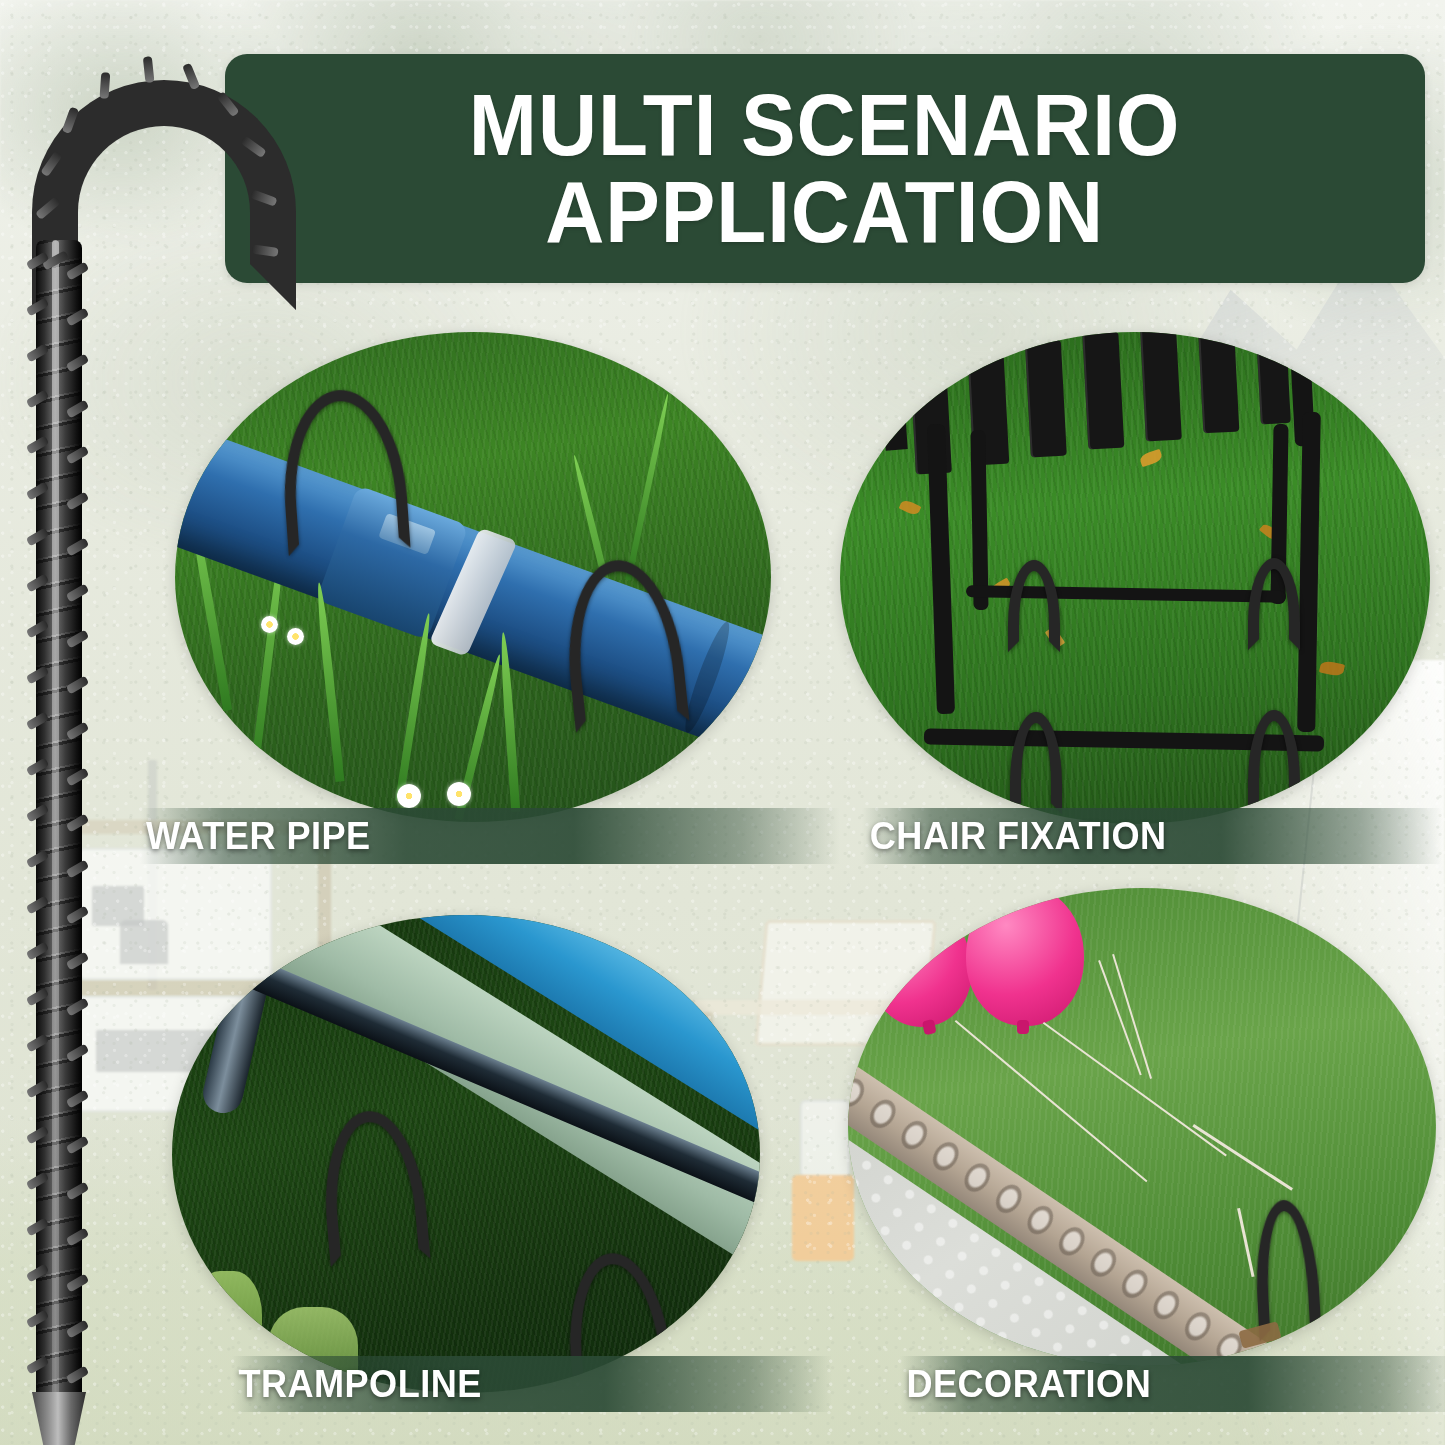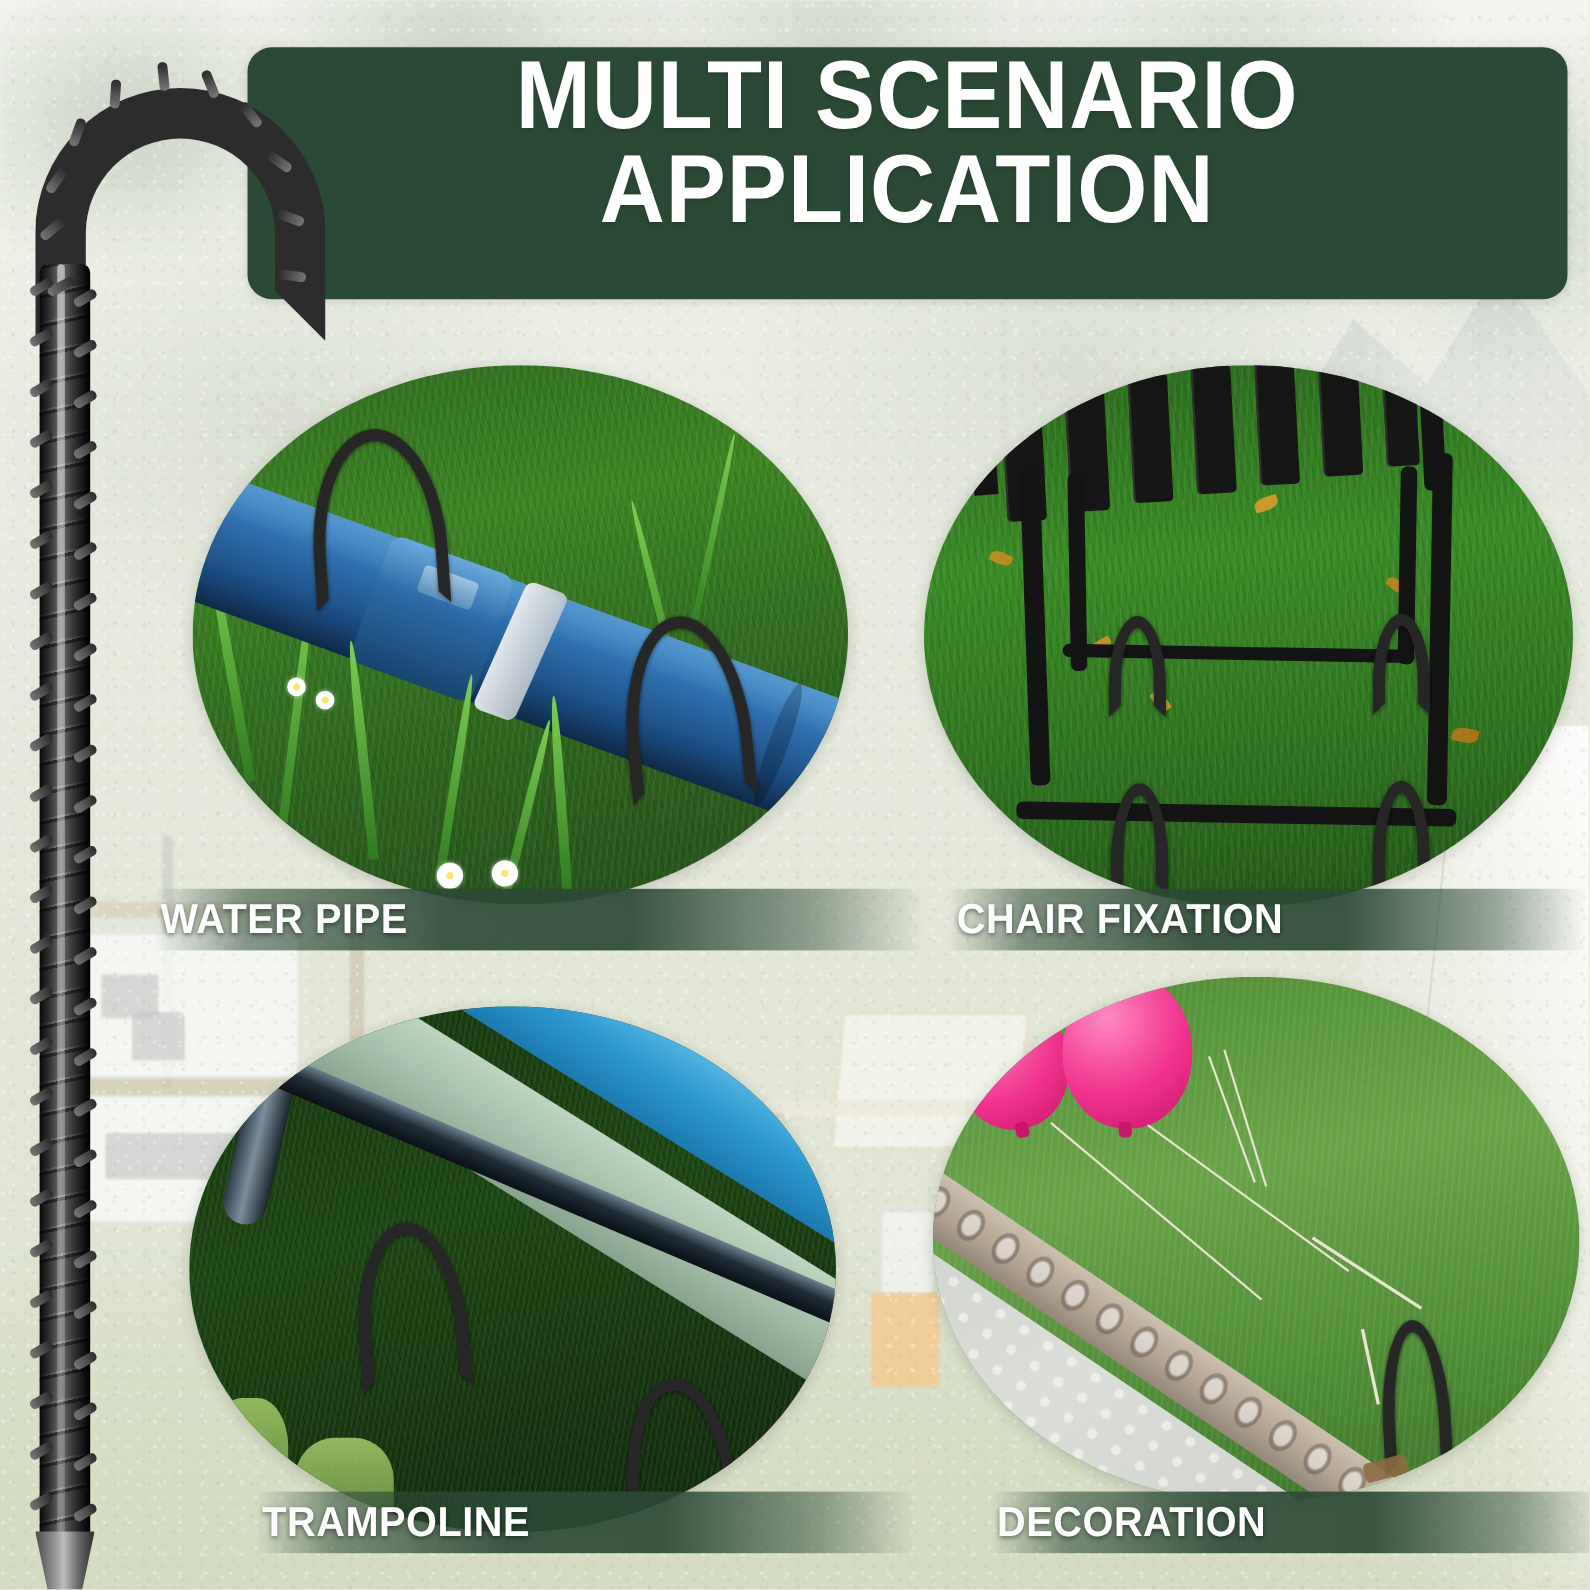--- a/index.html
+++ b/index.html
@@ -98,24 +98,24 @@
     background:linear-gradient(255deg, rgba(255,255,255,.92), rgba(246,246,240,.25) 60%, transparent);
     filter:blur(1px);
   }
   .tent-line{
     position:absolute;right:150px;top:700px;width:2px;height:520px;
     background:rgba(200,204,200,.55);transform:rotate(6deg);
   }
 
   
   .banner{
-    position:absolute;left:225px;top:43px;width:1200px;height:229px;
+    position:absolute;left:225px;top:54px;width:1200px;height:229px;
     background:#2b4a35;
     border-radius:22px 22px 22px 22px;
-    display:flex;flex-direction:column;align-items:center;
+    display:flex;flex-direction:column;align-items:center;justify-content:center;
     box-shadow:0 2px 10px rgba(0,0,0,.10);
   }
   .banner-title{
     color:#ffffff;
     font-weight:bold;
     font-size:88px;
     line-height:.98;
     letter-spacing:1px;
     text-align:center;
     transform:scaleX(.93);

